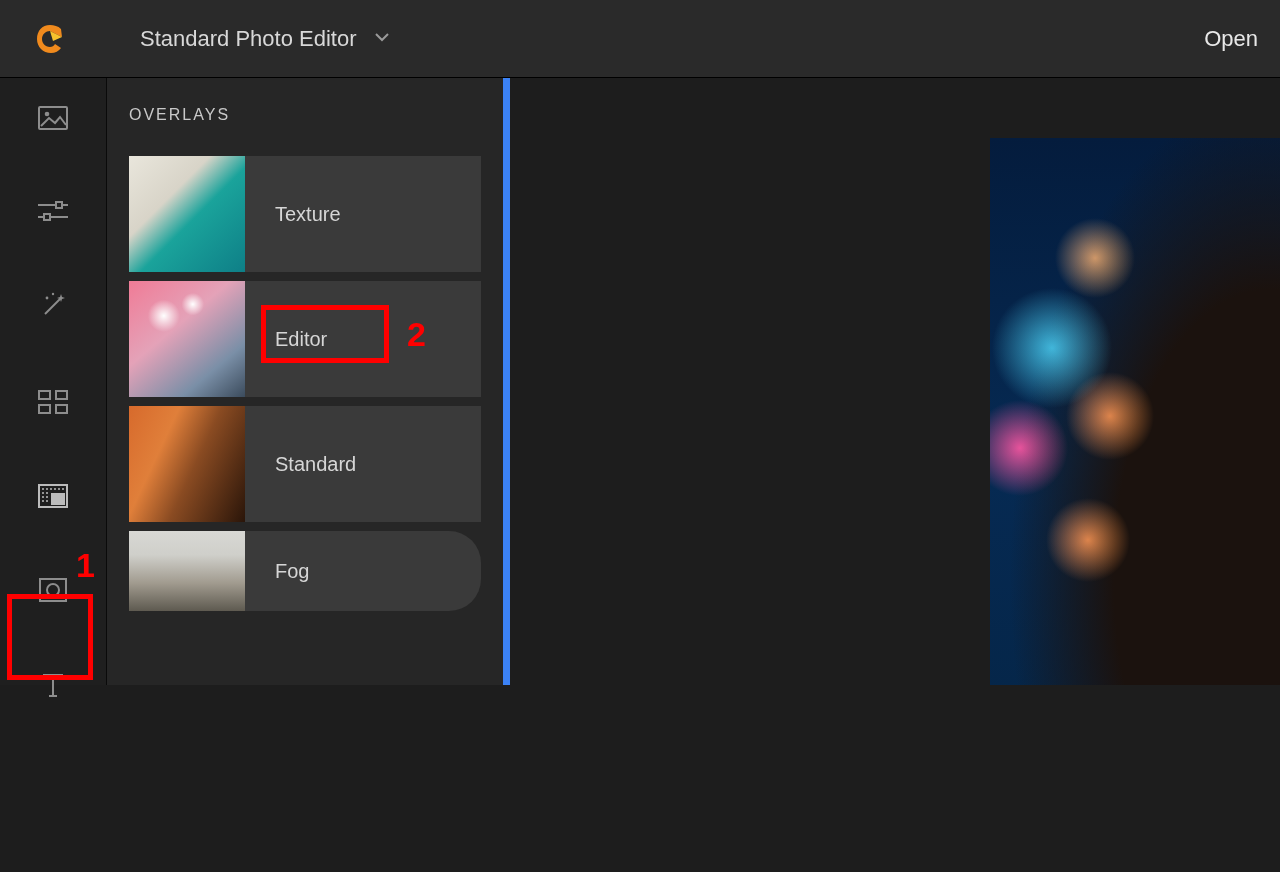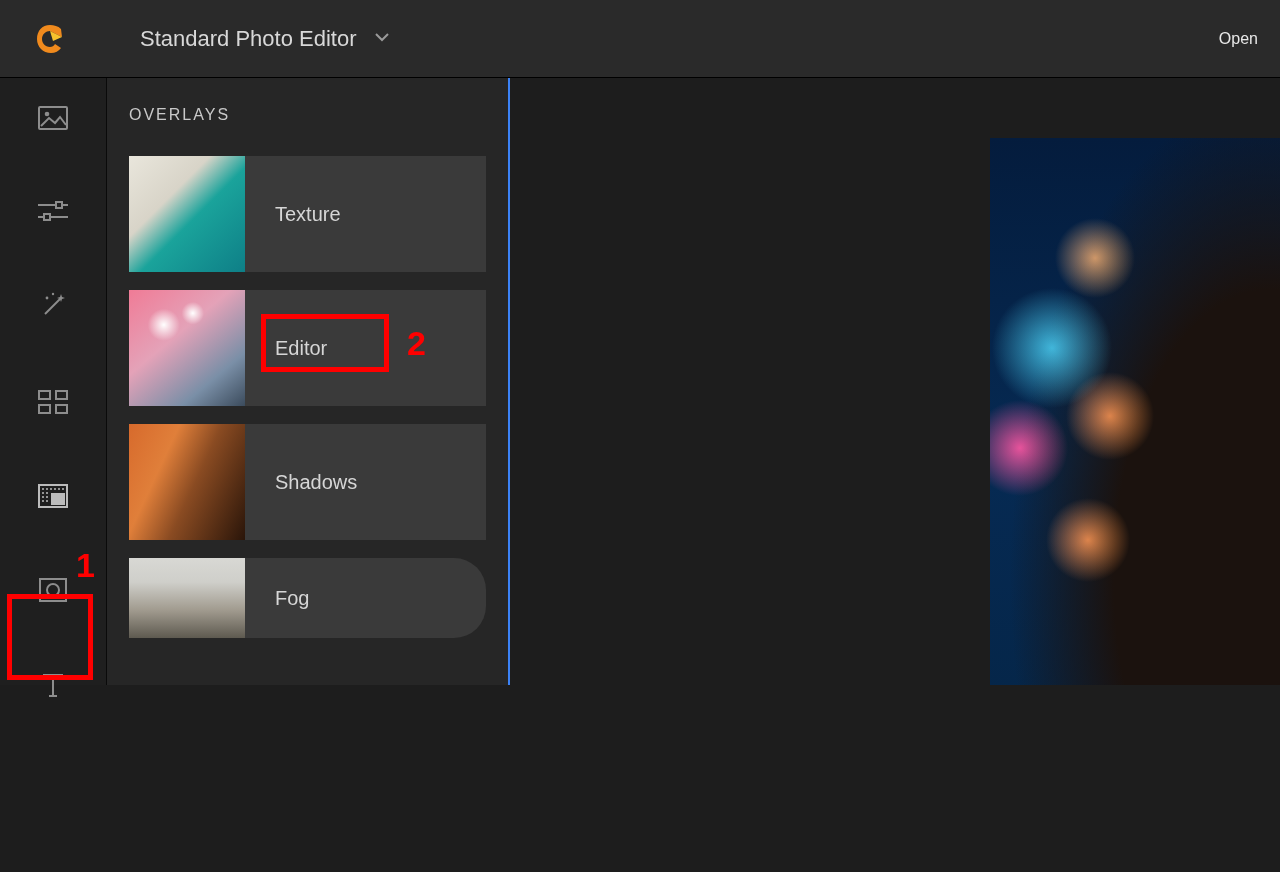--- a/index.html
+++ b/index.html
@@ -4,27 +4,27 @@
 <style>
   * { box-sizing: border-box; margin: 0; padding: 0; }
   html, body { width: 1280px; height: 872px; overflow: hidden; font-family: -apple-system, BlinkMacSystemFont, "Segoe UI", Arial, sans-serif; background:#1d1d1d; color:#cfcfcf; }
   .app { display:flex; flex-direction:column; width:1280px; height:685px; }
   .topbar { height:78px; background:#2a2a2a; border-bottom:1px solid #000; display:flex; align-items:center; padding:0 22px 0 30px; }
   .logo { width:40px; height:40px; display:flex; align-items:center; justify-content:center; }
   .app-title-wrap { display:flex; align-items:center; margin-left:70px; cursor:pointer; }
   .app-title { font-size:22px; font-weight:400; color:#d8d8d8; }
   .chevron { margin-left:18px; color:#9a9a9a; }
   .topbar-spacer { flex:1; }
-  .open-btn { font-size:16px; color:#e8e8e8; cursor:pointer;margin-left:12px; }
+  .open-btn { font-size:22px; color:#e8e8e8; cursor:pointer;margin-left:12px; }
   .body { flex:1; display:flex; min-height:0; }
   .toolrail { width:107px; background:#1f1f1f; border-right:1px solid #0a0a0a; display:flex; flex-direction:column; align-items:center; padding-top:28px; gap:70px; position:relative; }
   .tool { width:44px; height:44px; display:flex; align-items:center; justify-content:center; color:#8d8d8d; cursor:pointer; }
-  .panel { width:403px; background:#262626; border-right:2px solid #3b82f6; padding:28px 22px 0 22px; overflow:hidden; }
+  .panel { width:403px; background:#262626; border-right:7px solid #3b82f6; padding:28px 22px 0 22px; overflow:hidden; }
   .panel-title { font-size:16px; letter-spacing:2px; color:#c9c9c9; font-weight:500; margin-bottom:32px; }
-  .overlay-list { display:flex; flex-direction:column; gap:18px; }
+  .overlay-list { display:flex; flex-direction:column; gap:9px; }
   .overlay-item { height:116px; background:#3a3a3a; display:flex; align-items:center; cursor:pointer; position:relative; }
   .overlay-thumb { width:116px; height:116px; flex:0 0 116px; }
   .overlay-label { margin-left:30px; font-size:20px; color:#d6d6d6; font-weight:400; }
   .canvas { flex:1; background:#1d1d1d; position:relative; overflow:hidden; }
   .photo { position:absolute; left:480px; top:60px; width:700px; height:810px; }
   
   .anno-box { position:absolute; border:5px solid #ff0000; pointer-events:none; }
   .anno-num { position:absolute; color:#ff0000; font-weight:900; font-size:34px; font-family:Arial,sans-serif; pointer-events:none; }
 
   
@@ -163,21 +163,21 @@
         <div class="overlay-item">
           <div class="overlay-thumb thumb-bokeh"></div>
           <div class="overlay-label">Editor</div>
 
           <div class="anno-box" style="left:132px; top:24px; width:128px; height:58px;"></div>
           <div class="anno-num" style="left:278px; top:34px;">2</div>
         </div>
 
         <div class="overlay-item">
           <div class="overlay-thumb thumb-shadows"></div>
-          <div class="overlay-label">Shadows</div>
+          <div class="overlay-label">Standard</div>
         </div>
 
         <div class="overlay-item" style="height:80px;border-radius:32px;">
           <div class="overlay-thumb thumb-fog" style="height:80px;"></div>
           <div class="overlay-label">Fog</div>
         </div>
 
       </div>
     </div>
 

